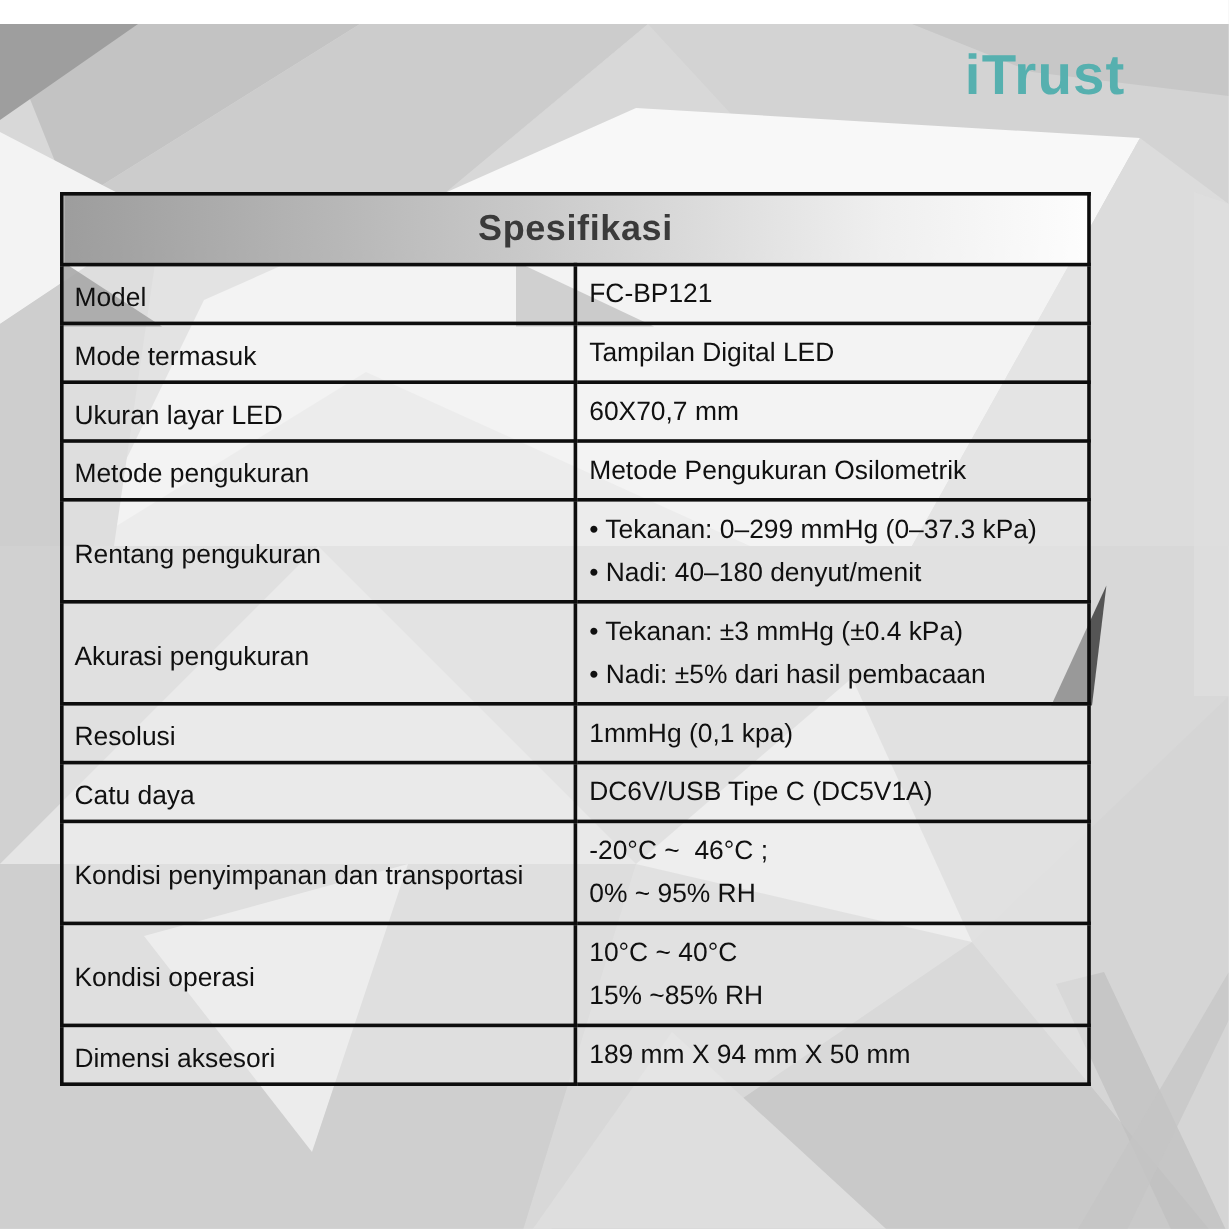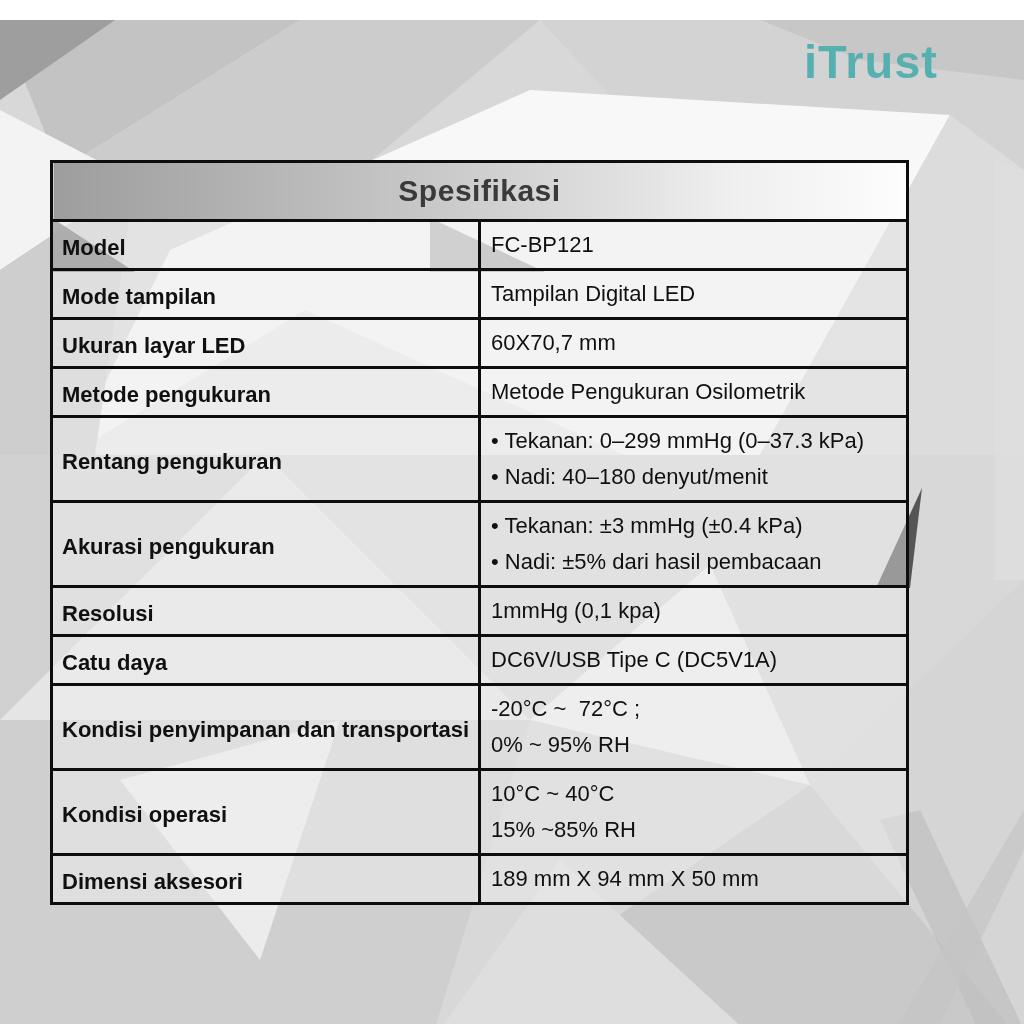--- a/index.html
+++ b/index.html
@@ -68,21 +68,20 @@
     text-align: center;
     letter-spacing: 0.5px;
   }
   td.label-cell {
     width: 315px;
     background: rgba(238, 238, 238, 0.52);
     padding: 5px 4px 0 9px;
     text-align: justify;
     line-height: 36px;
     vertical-align: middle;
-    font-weight: bold;
   }
   td.value-cell {
     background: rgba(238, 238, 238, 0.45);
     padding: 5px 6px 5px 10px;
     vertical-align: middle;
   }
   .vline {
     line-height: 36px;
     white-space: pre-wrap;
   }
@@ -138,21 +137,21 @@
       </tr>
     </thead>
     <tbody id="spec-body">
         <tr>
           <td class="label-cell">Model</td>
           <td class="value-cell">
             <div class="vline">FC-BP121</div>
           </td>
         </tr>
         <tr>
-          <td class="label-cell">Mode tampilan</td>
+          <td class="label-cell">Mode termasuk</td>
           <td class="value-cell">
             <div class="vline">Tampilan Digital LED</div>
           </td>
         </tr>
         <tr>
           <td class="label-cell">Ukuran layar LED</td>
           <td class="value-cell">
             <div class="vline">60X70,7 mm</div>
           </td>
         </tr>
@@ -184,21 +183,21 @@
         </tr>
         <tr>
           <td class="label-cell">Catu daya</td>
           <td class="value-cell">
             <div class="vline">DC6V/USB Tipe C (DC5V1A)</div>
           </td>
         </tr>
         <tr>
           <td class="label-cell">Kondisi penyimpanan dan transportasi</td>
           <td class="value-cell">
-            <div class="vline">-20°C ~  72°C ;</div>
+            <div class="vline">-20°C ~  46°C ;</div>
             <div class="vline">0% ~ 95% RH</div>
           </td>
         </tr>
         <tr>
           <td class="label-cell">Kondisi operasi</td>
           <td class="value-cell">
             <div class="vline">10°C ~ 40°C</div>
             <div class="vline">15% ~85% RH</div>
           </td>
         </tr>

